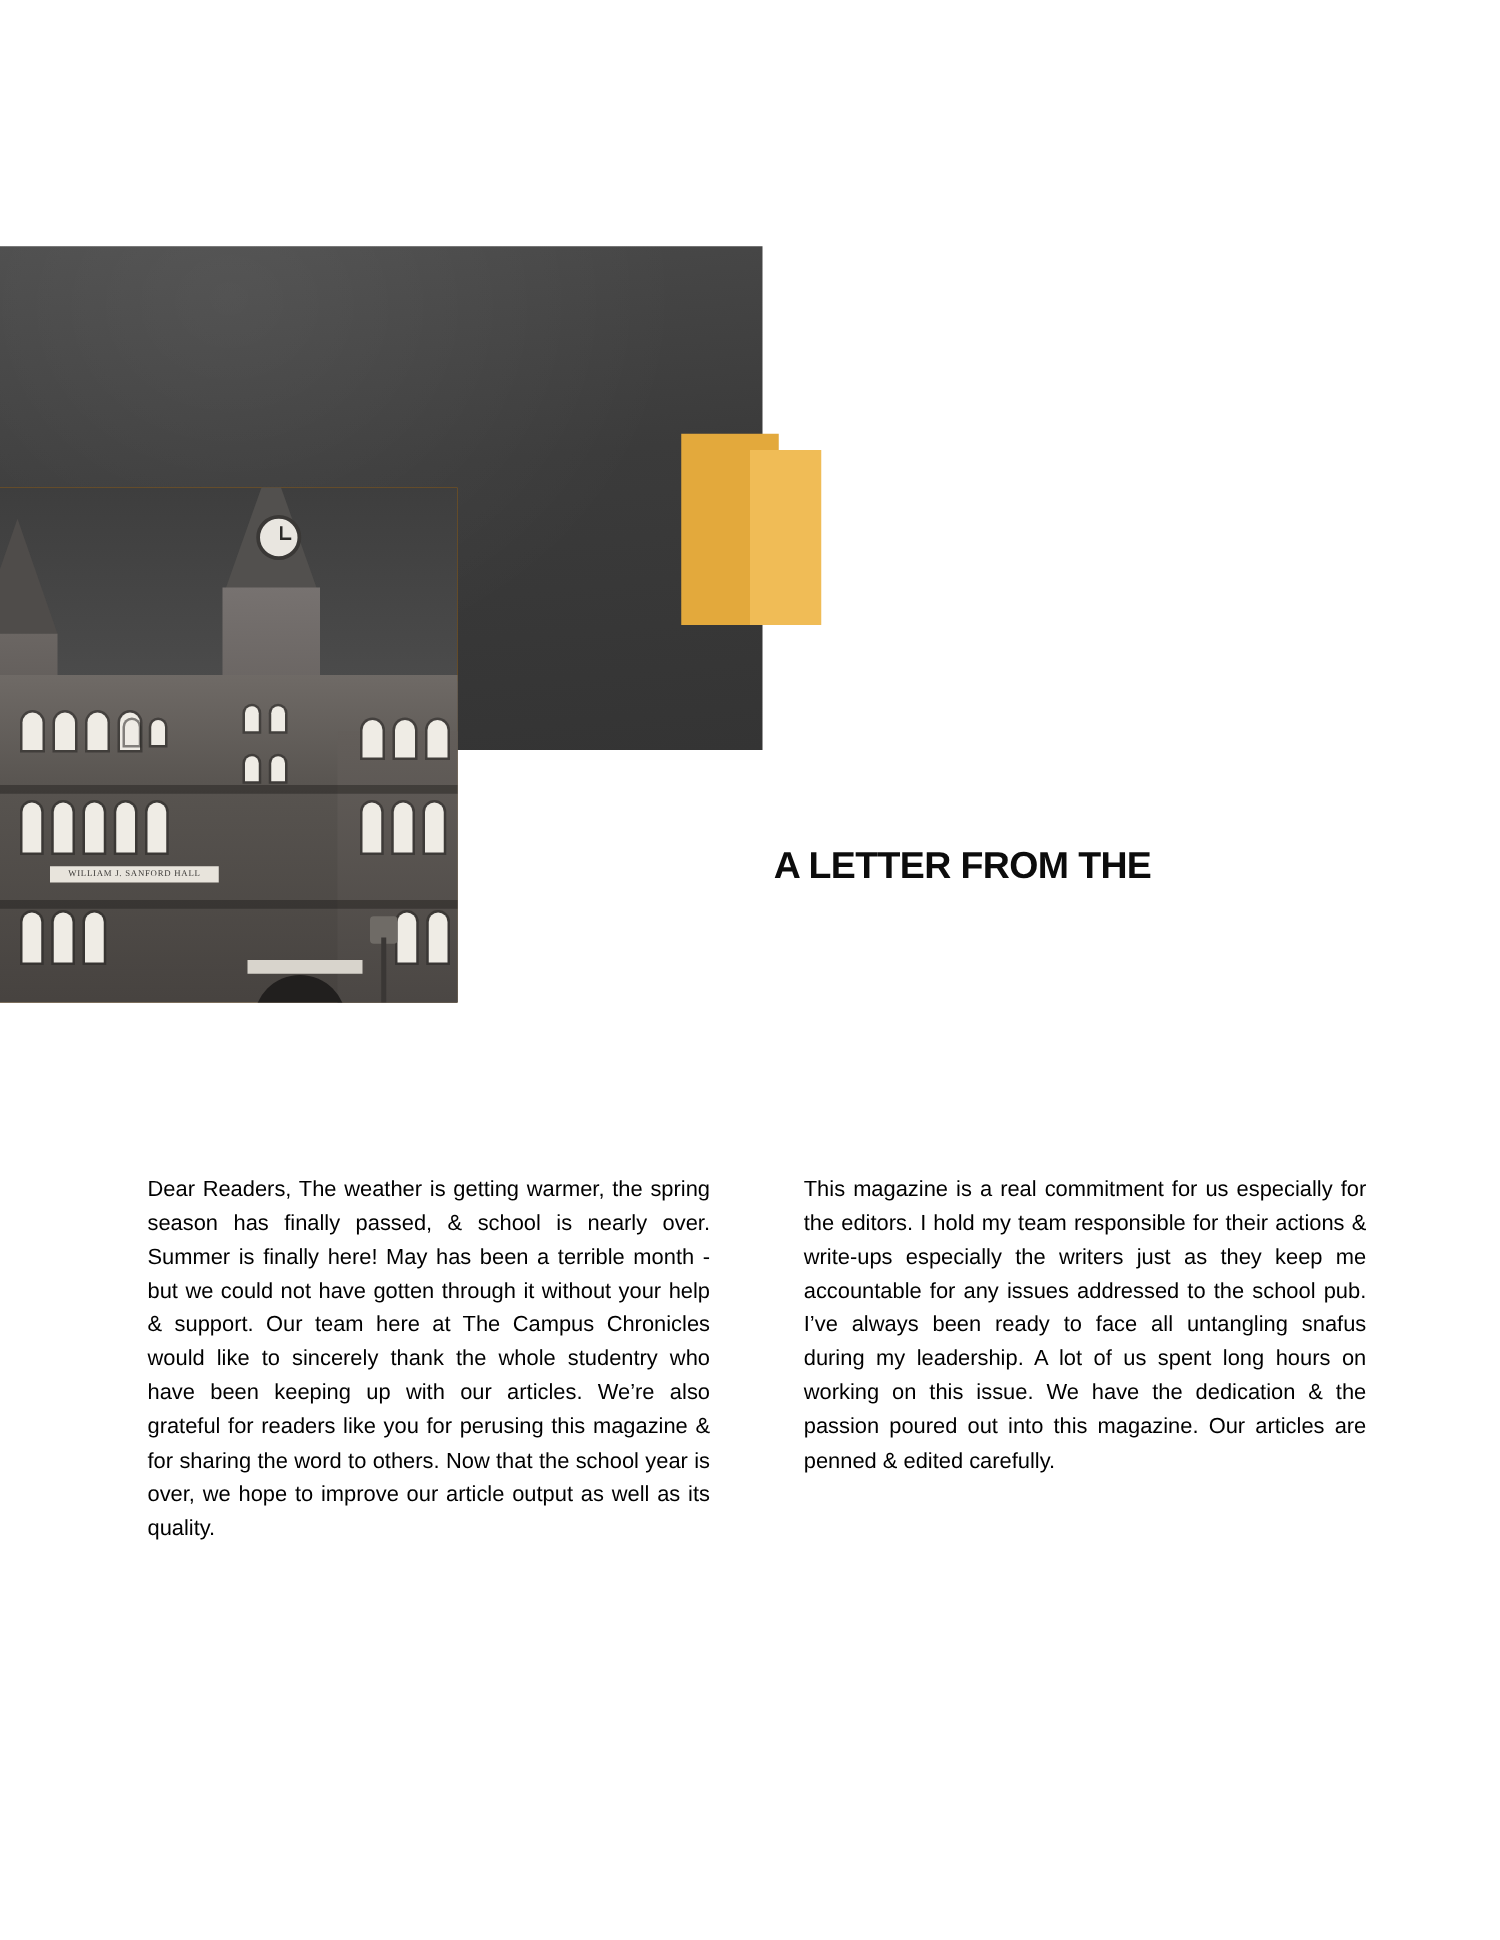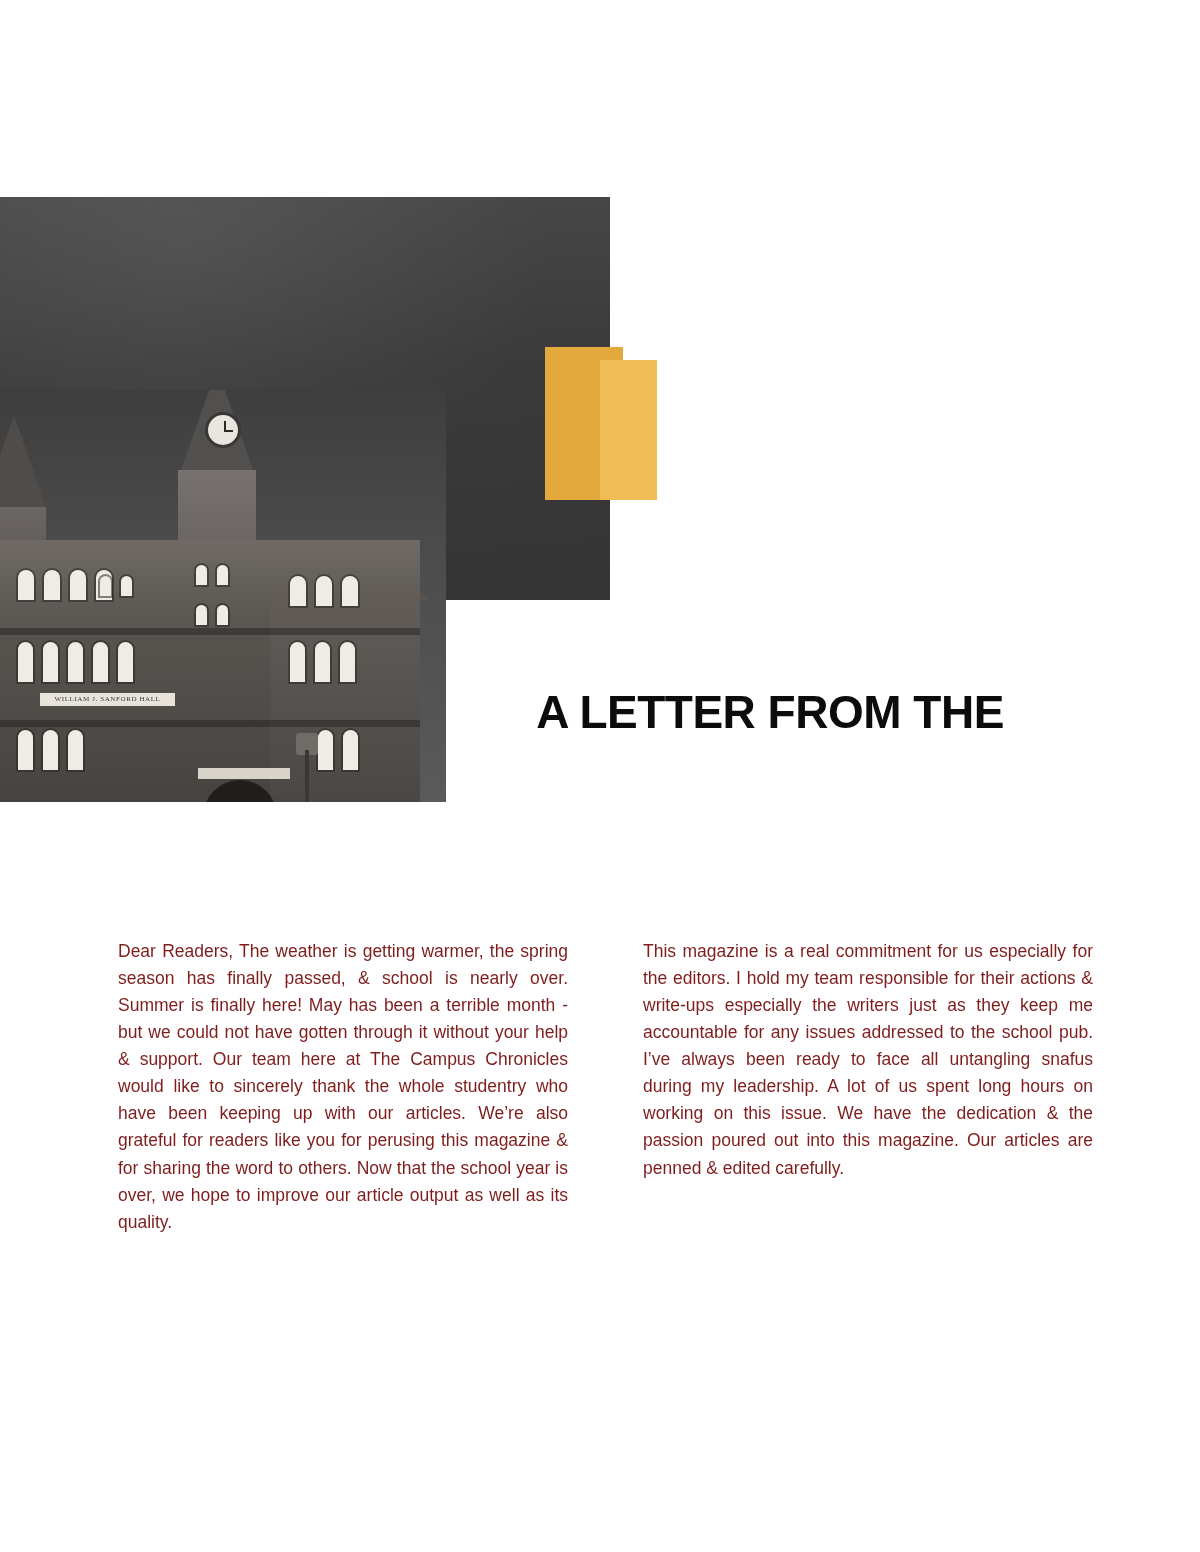--- a/index.html
+++ b/index.html
@@ -57,21 +57,21 @@
     width: 57px;
     height: 140px;
     background: #f0bc56;
   }
 
   
   .building-photo {
     position: absolute;
     left: 0;
     top: 390px;
-    width: 446px;
+    width: 366px;
     height: 412px;
     overflow: hidden;
     background: #a16207;
   }
   .bp-sky {
     position: absolute;
     inset: 0;
     background: linear-gradient(180deg, #3e3e3e 0%, #4c4c4c 40%, #5a5a5a 100%);
   }
   
@@ -239,21 +239,21 @@
     background: #6f6b66;
     border-radius: 3px;
   }
 
   
   .title {
     position: absolute;
     left: 490px;
     top: 655px;
     width: 560px;
-    font-size: 46px;
+    font-size: 30px;
     line-height: 1.17;
     font-weight: 800;
     letter-spacing: -0.5px;
     color: #0c0c0c;
     text-align: center;
     text-transform: uppercase;
     font-family: "Liberation Sans", sans-serif;
   }
 
   
@@ -262,21 +262,21 @@
     left: 118px;
     top: 920px;
     width: 975px;
     display: flex;
     gap: 75px;
   }
   .col {
     width: 450px;
     font-size: 17.5px;
     line-height: 1.55;
-    color: #7f1d1d;
+    color: #000000;
     text-align: justify;
     text-justify: inter-word;
     font-family: "Liberation Sans", sans-serif;
   }
 </style>
 </head>
 <body>
 
 <div class="hero">
 

